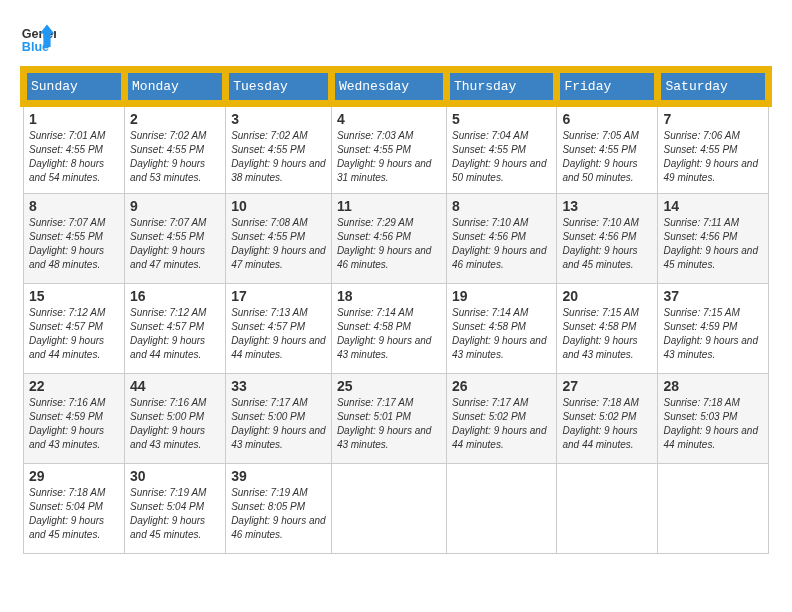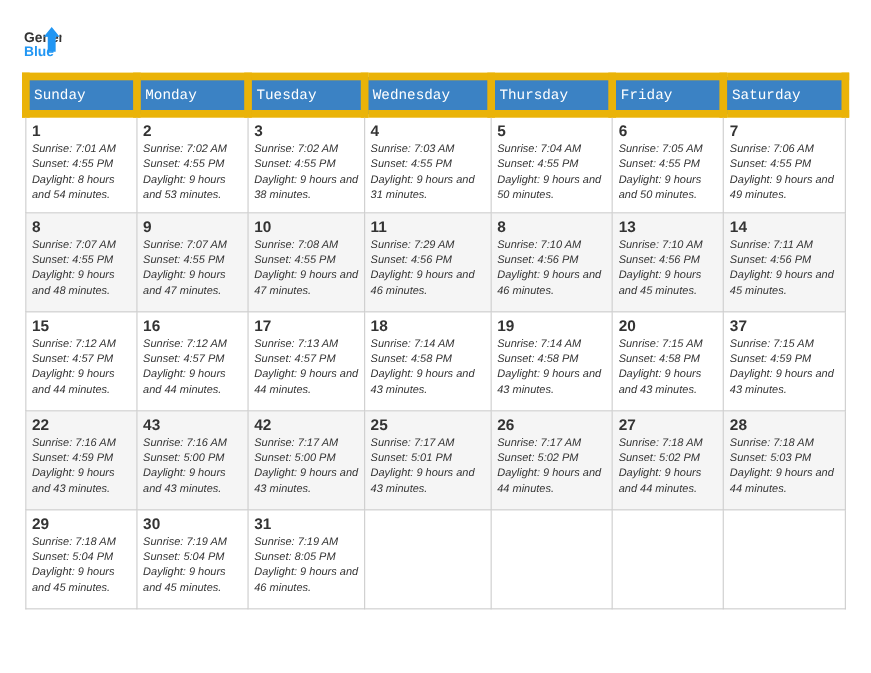--- a/index.html
+++ b/index.html
@@ -286,29 +286,29 @@
       <tr>
         <td>
         <span class="day-number">22</span>
         <div class="day-info">
           <span>Sunrise: 7:16 AM</span><br>
           <span>Sunset: 4:59 PM</span><br>
           <span>Daylight: 9 hours and 43 minutes.</span>
         </div>
       </td>
         <td>
-        <span class="day-number">43</span>
+        <span class="day-number">44</span>
         <div class="day-info">
           <span>Sunrise: 7:16 AM</span><br>
           <span>Sunset: 5:00 PM</span><br>
           <span>Daylight: 9 hours and 43 minutes.</span>
         </div>
       </td>
         <td>
-        <span class="day-number">42</span>
+        <span class="day-number">33</span>
         <div class="day-info">
           <span>Sunrise: 7:17 AM</span><br>
           <span>Sunset: 5:00 PM</span><br>
           <span>Daylight: 9 hours and 43 minutes.</span>
         </div>
       </td>
         <td>
         <span class="day-number">25</span>
         <div class="day-info">
           <span>Sunrise: 7:17 AM</span><br>
@@ -352,21 +352,21 @@
       </td>
         <td>
         <span class="day-number">30</span>
         <div class="day-info">
           <span>Sunrise: 7:19 AM</span><br>
           <span>Sunset: 5:04 PM</span><br>
           <span>Daylight: 9 hours and 45 minutes.</span>
         </div>
       </td>
         <td>
-        <span class="day-number">31</span>
+        <span class="day-number">39</span>
         <div class="day-info">
           <span>Sunrise: 7:19 AM</span><br>
           <span>Sunset: 8:05 PM</span><br>
           <span>Daylight: 9 hours and 46 minutes.</span>
         </div>
       </td>
         <td class="empty-cell"></td>
         <td class="empty-cell"></td>
         <td class="empty-cell"></td>
         <td class="empty-cell"></td>

